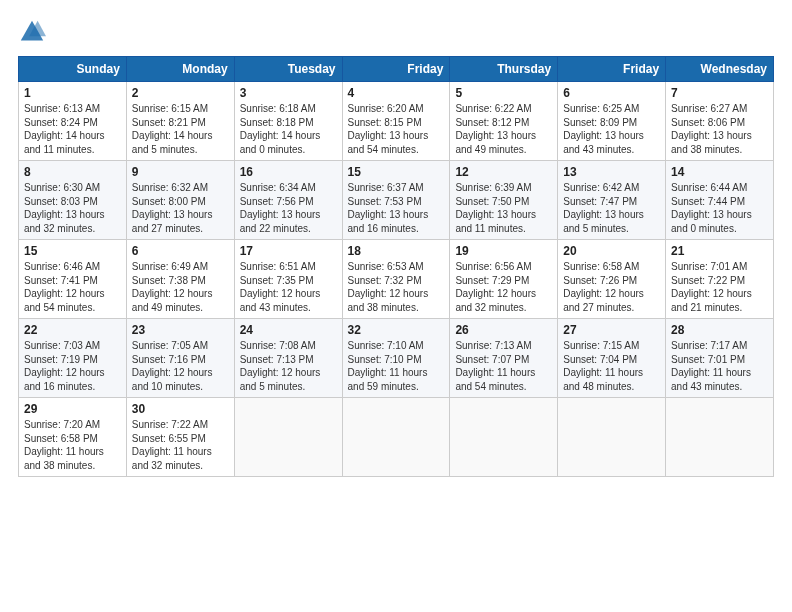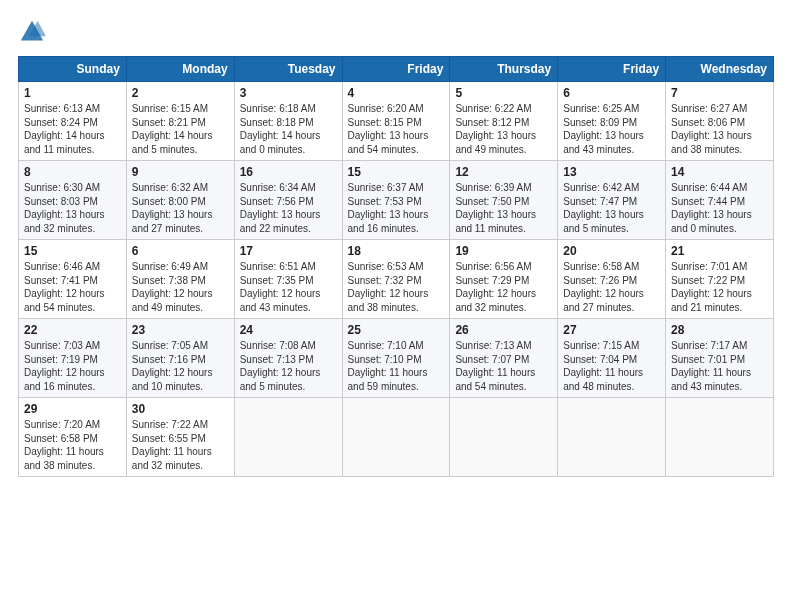--- a/index.html
+++ b/index.html
@@ -231,21 +231,21 @@
           </td>
           <td>
             <span class="day-num">23</span>
             <div class="cell-text">Sunrise: 7:05 AM<br>Sunset: 7:16 PM<br>Daylight: 12 hours<br>and 10 minutes.</div>
           </td>
           <td>
             <span class="day-num">24</span>
             <div class="cell-text">Sunrise: 7:08 AM<br>Sunset: 7:13 PM<br>Daylight: 12 hours<br>and 5 minutes.</div>
           </td>
           <td>
-            <span class="day-num">25</span>
+            <span class="day-num">32</span>
             <div class="cell-text">Sunrise: 7:10 AM<br>Sunset: 7:10 PM<br>Daylight: 11 hours<br>and 59 minutes.</div>
           </td>
           <td>
             <span class="day-num">26</span>
             <div class="cell-text">Sunrise: 7:13 AM<br>Sunset: 7:07 PM<br>Daylight: 11 hours<br>and 54 minutes.</div>
           </td>
           <td>
             <span class="day-num">27</span>
             <div class="cell-text">Sunrise: 7:15 AM<br>Sunset: 7:04 PM<br>Daylight: 11 hours<br>and 48 minutes.</div>
           </td>

